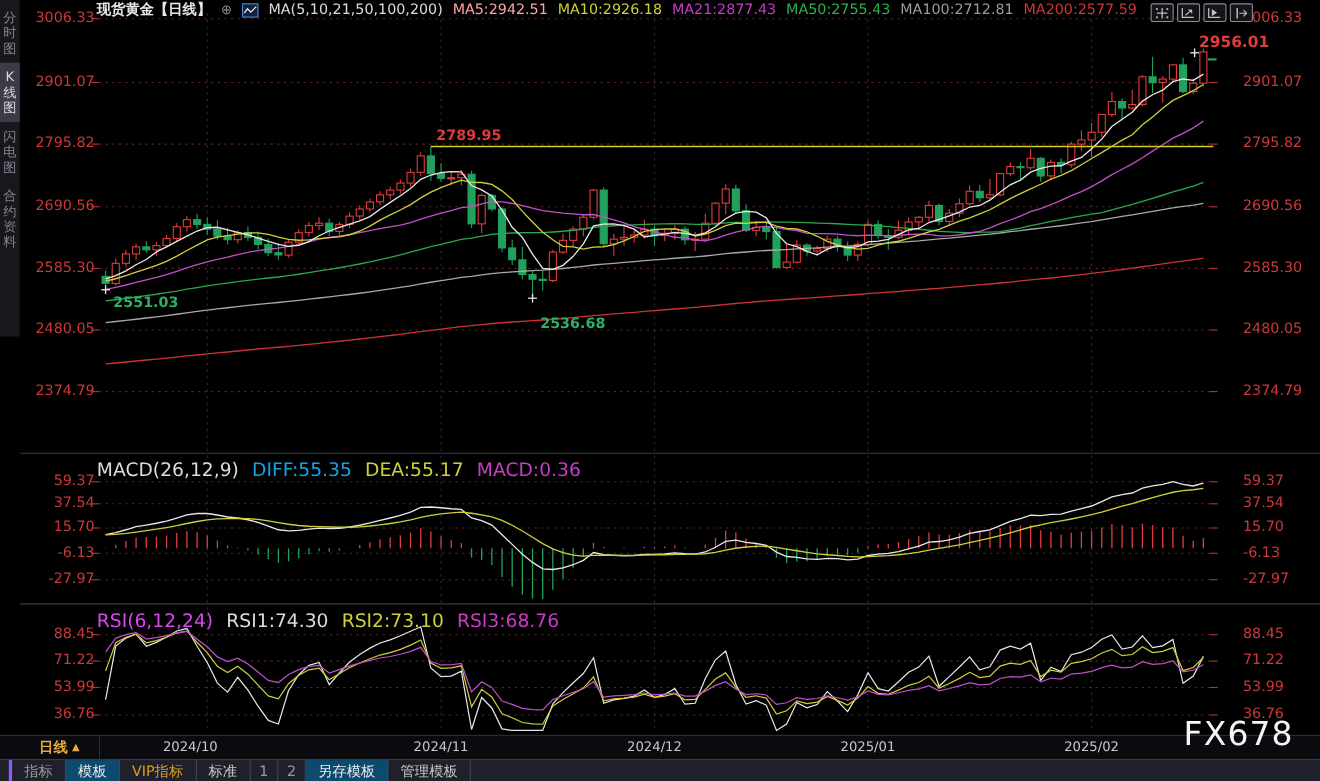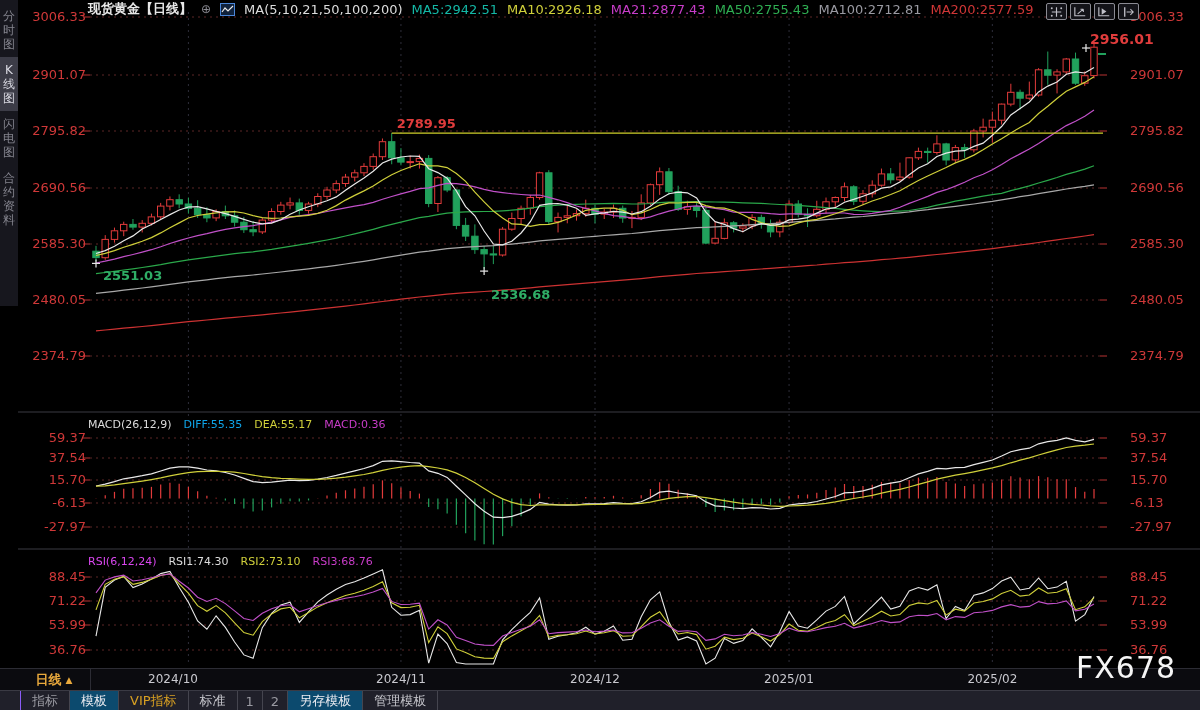--- a/index.html
+++ b/index.html
@@ -20,42 +20,42 @@
           gap:9px;font-size:13px;white-space:nowrap;z-index:5;}
   #chart-title{color:#e8e8e8;font-weight:bold;}
   .hdr-icon{color:#8a8a92;font-size:12px;}
   #ma-chart-icon{display:inline-block;width:13px;height:11px;border:1px solid #4a86d8;background:#10223c;position:relative;}
   #ma-chart-icon svg{position:absolute;left:0;top:0;}
 
   #topright-icons{position:absolute;left:1046px;top:3px;display:flex;gap:3px;z-index:6;}
   .tr-btn{width:19px;height:15px;border:1px solid #8a8a92;border-radius:2px;background:#131318;
           display:flex;align-items:center;justify-content:center;cursor:pointer;}
 
-  .panel-header{position:absolute;height:14px;display:flex;gap:12px;font-size:11px;white-space:nowrap;z-index:5;}
+  .panel-header{position:absolute;height:14px;display:flex;gap:12px;font-size:17px;white-space:nowrap;z-index:5;}
 
   .axis-label{position:absolute;font-size:13px;color:#cf3838;line-height:15px;z-index:4;}
   .axis-label.left{width:58px;text-align:right;left:28px;}
   .axis-label.right{left:1130px;text-align:left;}
 
   .annot{position:absolute;font-size:13px;font-weight:bold;z-index:6;white-space:nowrap;}
 
   .month-label{position:absolute;top:672px;transform:translateX(-50%);font-size:12px;color:#c9c9cf;z-index:6;}
 
   #xaxis-row{position:absolute;left:0;top:668px;width:1200px;height:21px;background:#0b0b0f;
              border-top:1px solid #2c2c34;z-index:3;}
   #period-cell{position:absolute;left:18px;top:0;width:72px;height:100%;border-right:1px solid #2c2c34;
                display:flex;align-items:center;justify-content:center;gap:4px;cursor:pointer;}
   #period-label{color:#e9a93c;font-weight:bold;font-size:13px;}
   #period-arrow{color:#e9a93c;font-size:9px;}
 
   #toolbar{position:absolute;left:0;top:690px;width:1200px;height:20px;background:#20202a;
            border-top:1px solid #3a3a44;display:flex;align-items:stretch;z-index:3;}
   .tab{display:flex;align-items:center;padding:0 11px;font-size:13px;color:#9a9aa2;
        border-right:1px solid #45454f;cursor:pointer;}
-  .tab:first-child{border-left:1px solid #8b5cf6;margin-left:20px;}
+  .tab:first-child{border-left:3px solid #8b5cf6;margin-left:8px;}
   .tab.active{background:#0c4a6e;color:#ededf2;}
   .tab.vip{color:#d8a022;}
   .tab.light{color:#c6c6cc;}
   .tab.num{padding:0 8px;}
 
   #watermark{position:absolute;left:1076px;top:650px;font-size:30px;color:#f5f5f5;
              letter-spacing:1px;z-index:10;font-family:"DejaVu Sans",sans-serif;}
 </style>
 </head>
 <body>
@@ -484,21 +484,21 @@
 
   <div id="header">
     <span id="chart-title">现货黄金【日线】</span>
     <span class="hdr-icon">⊕</span>
     <span id="ma-chart-icon">
       <svg width="13" height="11">
           <polyline points="1,8 4,4 7,7 12,2" fill="none" stroke="#e8e8e8" stroke-width="1.2"></polyline>
         </svg>
     </span>
   <span style="color: rgb(220, 220, 220);">MA(5,10,21,50,100,200)</span>
-      <span style="color: #14b8a6;">MA5:2942.51</span>
+      <span style="color: #fca5a5;">MA5:2942.51</span>
       <span style="color: rgb(207, 207, 58);">MA10:2926.18</span>
       <span style="color: rgb(200, 60, 200);">MA21:2877.43</span>
       <span style="color: rgb(47, 174, 82);">MA50:2755.43</span>
       <span style="color: rgb(154, 154, 162);">MA100:2712.81</span>
       <span style="color: rgb(208, 54, 54);">MA200:2577.59</span>
     </div>
 
   <div id="topright-icons">
       <div class="tr-btn">
         <svg width="17" height="14" viewBox="0 0 18 14">

